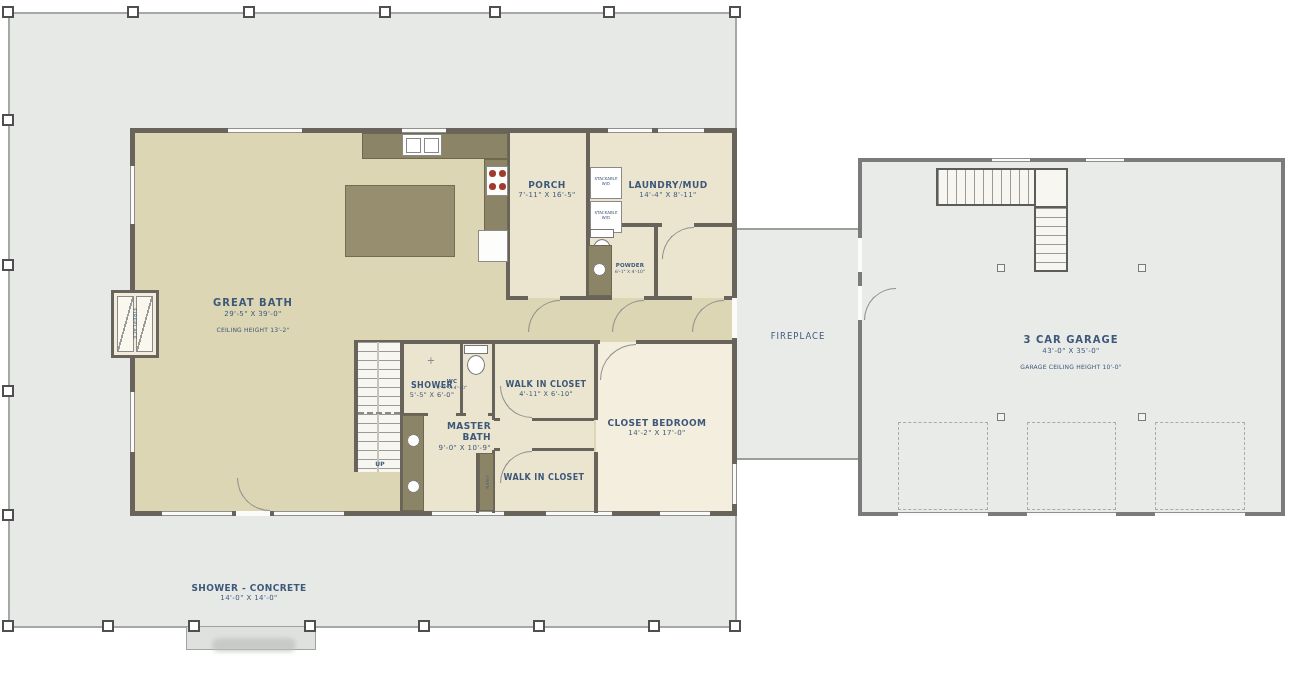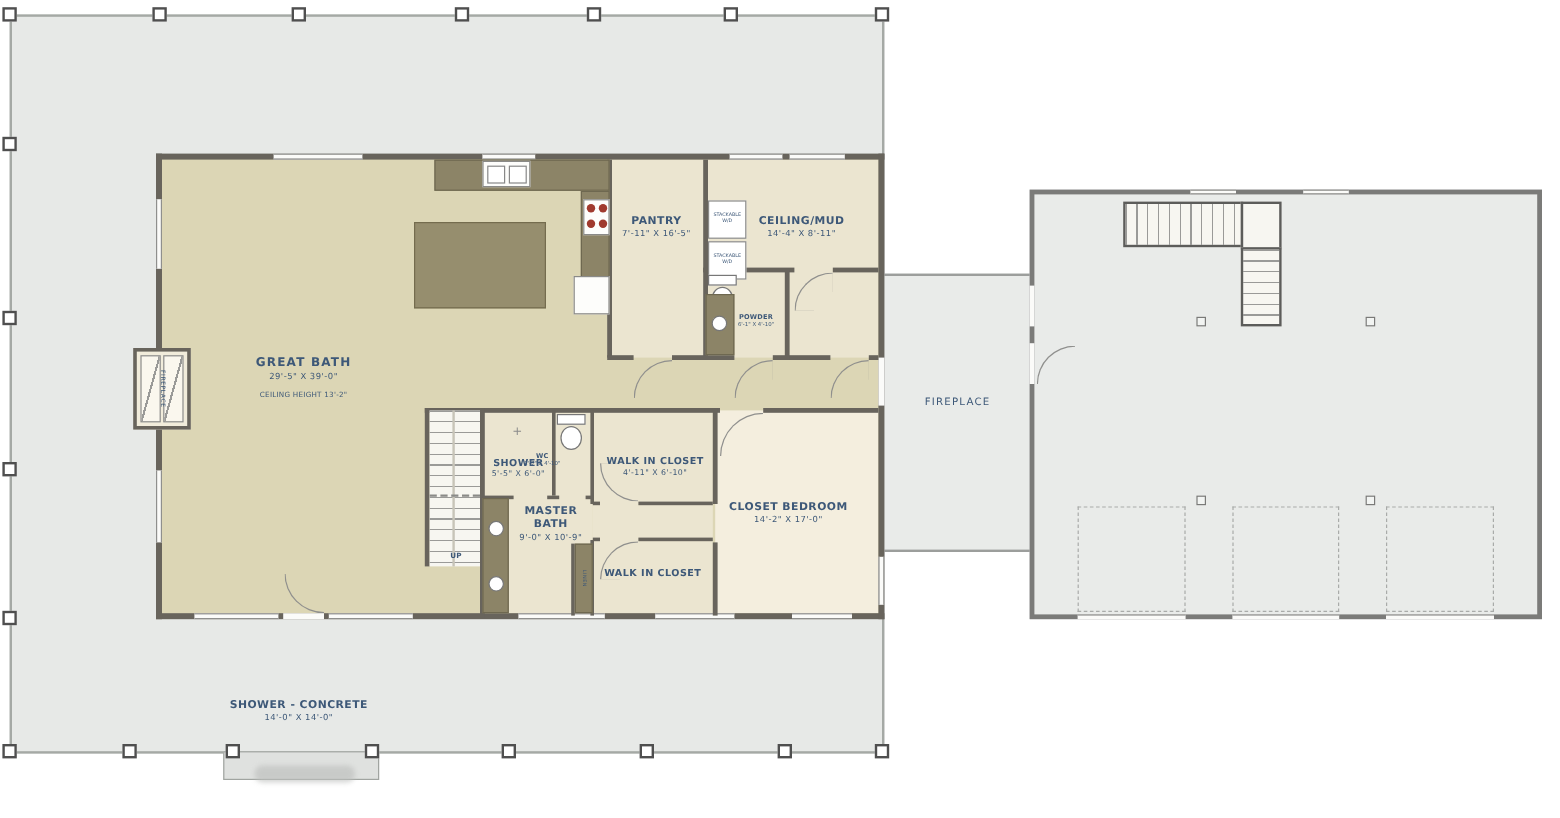--- a/index.html
+++ b/index.html
@@ -239,57 +239,62 @@
     <div class="fp-panel" style="position:absolute;left:22px;top:3px;width:17px;height:56px;"></div>
   </div>
   <div class="vtext" style="left:135px;top:324px;">FIREPLACE</div>
 
   <div class="label big" style="left:253px;top:315px;">
     <span class="nm">GREAT BATH</span>
     <span class="dm">29'-5" X 39'-0"</span>
     <span class="nt">CEILING HEIGHT 13'-2"</span>
   </div>
   <div class="label" style="left:547px;top:190px;">
-    <span class="nm">PANTRY</span>
+    <span class="nm">PORCH</span>
     <span class="dm">7'-11" X 16'-5"</span>
   </div>
   <div class="label" style="left:668px;top:190px;">
-    <span class="nm">CEILING/MUD</span>
+    <span class="nm">LAUNDRY/MUD</span>
     <span class="dm">14'-4" X 8'-11"</span>
   </div>
   <div class="label tiny" style="left:630px;top:268px;">
     <span class="nm">POWDER</span>
     <span class="dm">6'-1" X 4'-10"</span>
   </div>
   <div class="label" style="left:432px;top:390px;">
     <span class="nm" style="font-size:8px;">SHOWER</span>
     <span class="dm" style="font-size:6.5px;">5'-5" X 6'-0"</span>
   </div>
   <div class="label tiny" style="left:452px;top:384px;">
     <span class="nm">WC</span>
     <span class="dm">2'-7" X 4'-10"</span>
   </div>
-  <div class="label wrap" style="left:459px;top:437px;">
+  <div class="label wrap" style="left:459px;top:437px;text-align:right;">
     <span class="nm">MASTER BATH</span>
     <span class="dm">9'-0" X 10'-9"</span>
   </div>
   <div class="label" style="left:546px;top:389px;">
     <span class="nm" style="font-size:8px;">WALK IN CLOSET</span>
     <span class="dm" style="font-size:6.5px;">4'-11" X 6'-10"</span>
   </div>
   <div class="label" style="left:544px;top:478px;">
     <span class="nm" style="font-size:8px;">WALK IN CLOSET</span>
   </div>
   <div class="label" style="left:657px;top:428px;">
     <span class="nm">CLOSET BEDROOM</span>
     <span class="dm">14'-2" X 17'-0"</span>
   </div>
   <div class="label big" style="left:798px;top:336px;">
     <span class="nm" style="font-weight:normal;font-size:8.5px;">FIREPLACE</span>
   </div>
+  <div class="label big" style="left:1071px;top:352px;">
+    <span class="nm">3 CAR GARAGE</span>
+    <span class="dm">43'-0" X 35'-0"</span>
+    <span class="nt">GARAGE CEILING HEIGHT 10'-0"</span>
+  </div>
   <div class="label" style="left:249px;top:593px;">
     <span class="nm">SHOWER - CONCRETE</span>
     <span class="dm">14'-0" X 14'-0"</span>
   </div>
   <div class="label tiny" style="left:380px;top:464px;">
     <span class="nm" style="font-size:6px;">UP</span>
   </div>
   <div class="vtext" style="left:487px;top:482px;font-size:4px;color:#3d5878;">LINEN</div>
 
 </div>

